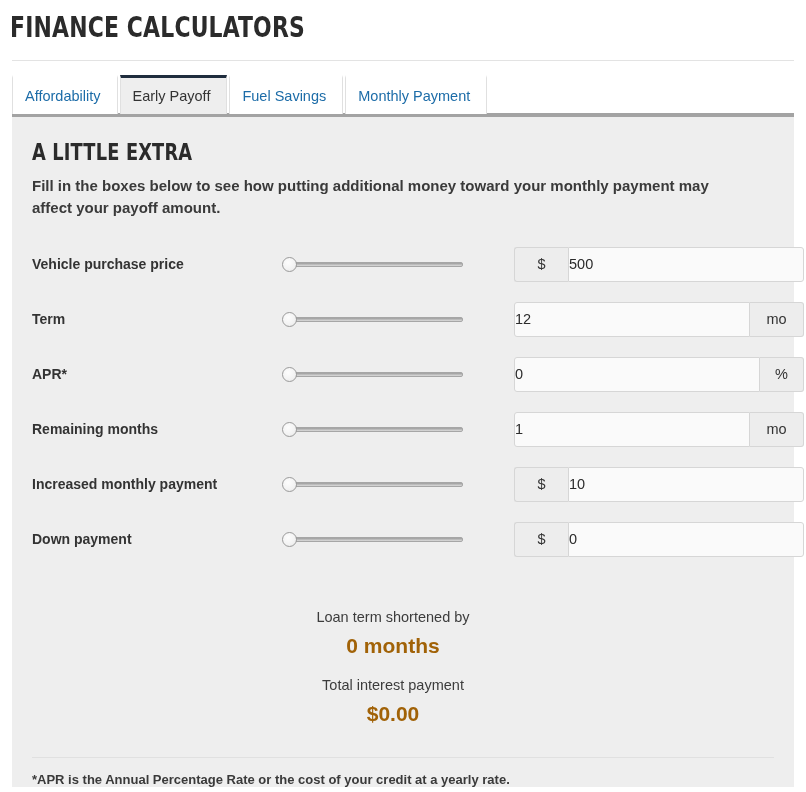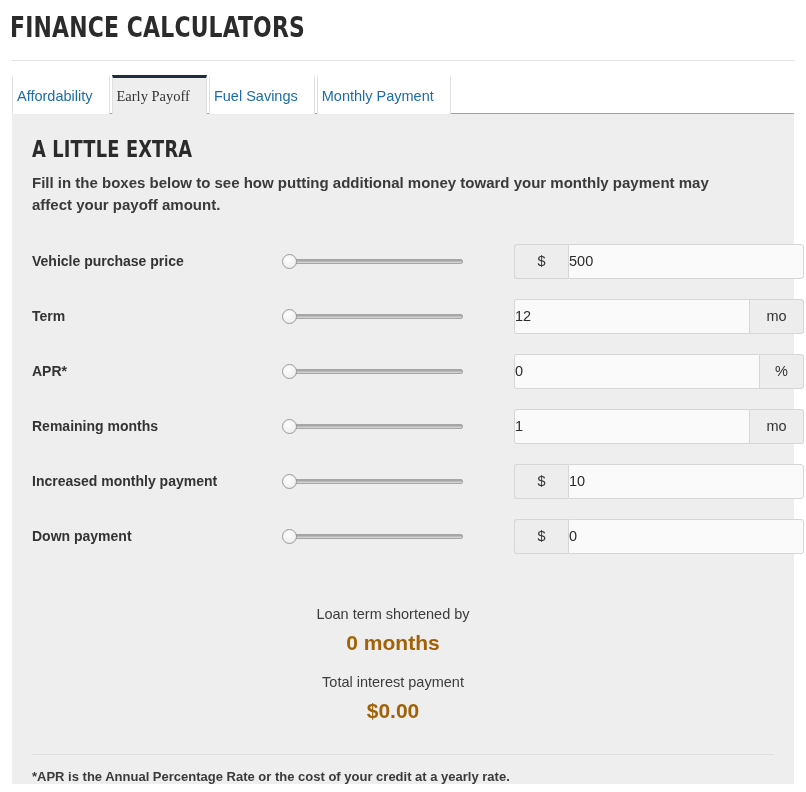--- a/index.html
+++ b/index.html
@@ -43,44 +43,43 @@
     margin-top: 14px;
     position: relative;
     z-index: 2;
   }
   .tab {
     border: 1px solid #e0e0e0;
     border-bottom: none;
     background: #ffffff;
     color: #1c6ca8;
     font-size: 14.5px;
-    padding: 10px 16px 9px 4px;
+    padding: 10px 16px 9px 12px;
     line-height: 1.2;
     margin-right: 2px;
     border-top: 3px solid transparent;
     cursor: pointer;
     white-space: nowrap;
   }
   .tab.active {
     background: #eeeeee;
     color: #333333;
     border-top: 3px solid #1f2d3d;
     border-left-color: #e0e0e0;
     border-right-color: #e0e0e0;
-    font-family: Liberation Serif, serif;
   }
 
   
   .panel {
     background: #eeeeee;
     margin: 0 12px 0 12px;
     padding: 22px 20px 0 20px;
     min-height: 670px;
     box-sizing: border-box;
-    border-top: 1px solid #a3a3a3;
+    border-top: 4px solid #a3a3a3;
     position: relative;
     top: -1px;
   }
 
   .panel-heading {
     font-family: "Liberation Sans Narrow", "DejaVu Sans Condensed", "Liberation Sans", sans-serif;
     font-size: 23px;
     font-weight: bold;
     color: #2b2b2b;
     margin: 0 0 10px 0;

